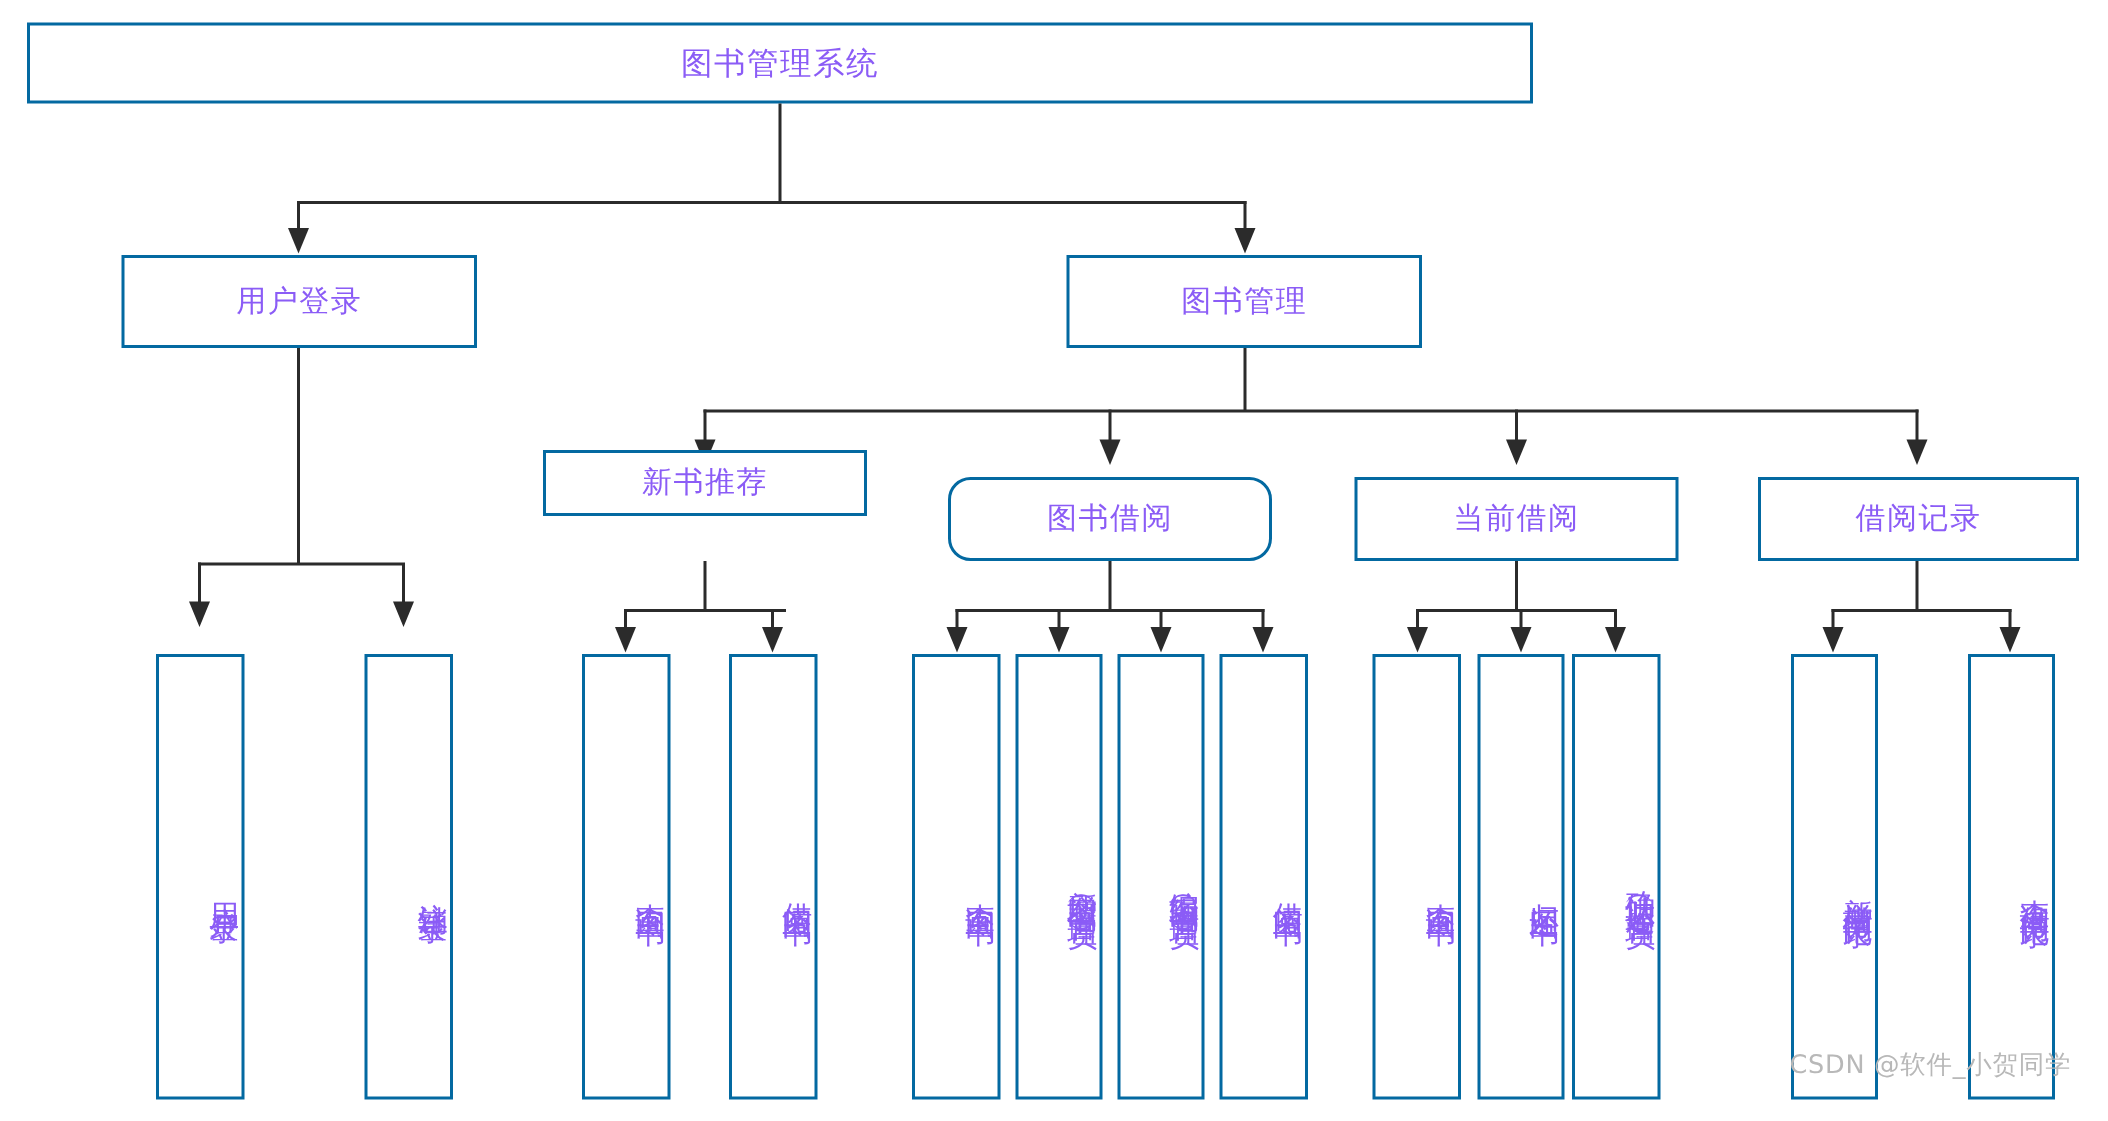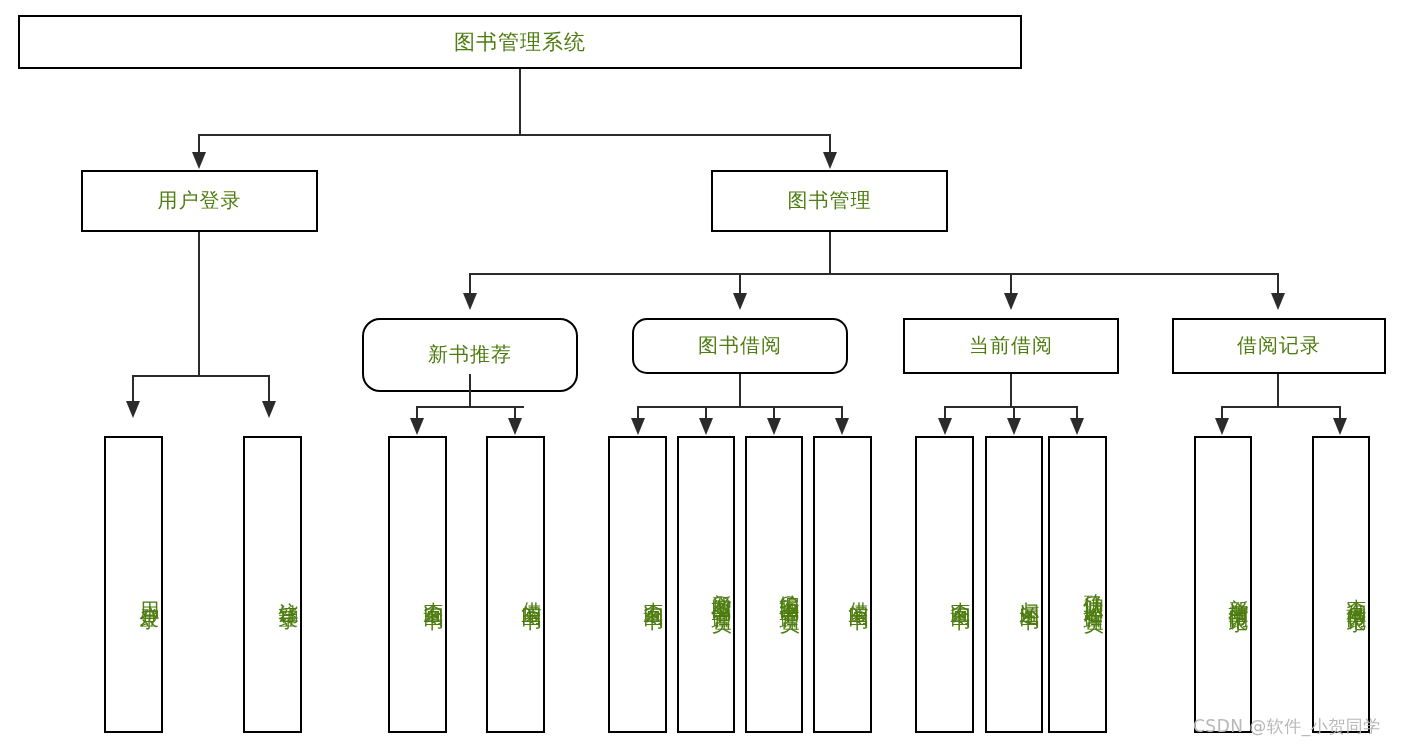--- a/index.html
+++ b/index.html
@@ -11,26 +11,26 @@
     position: relative;
     width: 1405px;
     height: 747px;
     background: #ffffff;
     font-family: "DejaVu Sans", "Liberation Sans", sans-serif;
     overflow: hidden;
   }
   .node {
     position: absolute;
     box-sizing: border-box;
-    border: 2px solid #000000;
+    border: 2px solid #0369a1;
     background: #ffffff;
     display: flex;
     align-items: center;
     justify-content: center;
-    color: #4d7c0f;
+    color: #8b5cf6;
     line-height: 1.18;
   }
   
   .node.horiz {
     font-size: 20px;
     letter-spacing: 1px;
   }
   .node.root { font-size: 21px; }
   
   .node.vert {
@@ -109,21 +109,21 @@
   <div class="hline" style="left:469px; top:273px; width:810px;"></div>
   <div class="vline" style="left:469px; top:273px; height:22px;"></div>
   <div class="arrow" style="left:463px; top:293px;"></div>
   <div class="vline" style="left:739px; top:273px; height:22px;"></div>
   <div class="arrow" style="left:733px; top:293px;"></div>
   <div class="vline" style="left:1010px; top:273px; height:22px;"></div>
   <div class="arrow" style="left:1004px; top:293px;"></div>
   <div class="vline" style="left:1277px; top:273px; height:22px;"></div>
   <div class="arrow" style="left:1271px; top:293px;"></div>
 
-  <div class="node horiz" style="left:362px; top:318px; width:216px; height:74px;border-radius:18px;">
+  <div class="node horiz" style="left:362px; top:300px; width:216px; height:44px;">
     <span class="label">新书推荐</span>
   </div>
   <div class="node horiz" style="left:632px; top:318px; width:216px; height:56px;border-radius:15px;">
     <span class="label">图书借阅</span>
   </div>
   <div class="node horiz" style="left:1172px; top:318px; width:214px; height:56px;">
     <span class="label">借阅记录</span>
   </div>
   <div class="node horiz" style="left:903px; top:318px; width:216px; height:56px;">
     <span class="label">当前借阅</span>
@@ -200,15 +200,15 @@
     <span class="label">确认归还（管理员）</span>
   </div>
 
   <div class="node vert" style="left:1194px; top:436px; width:58px; height:297px;">
     <span class="label">新增借阅记录</span>
   </div>
   <div class="node vert" style="left:1312px; top:436px; width:58px; height:297px;">
     <span class="label">查询借阅记录</span>
   </div>
 
-  <div class="watermark" style="left:1193px; top:715px;">CSDN @软件_小贺同学</div>
+  <div class="watermark" style="left:1193px; top:698px;">CSDN @软件_小贺同学</div>
 
 </div>
 
 </body></html>

